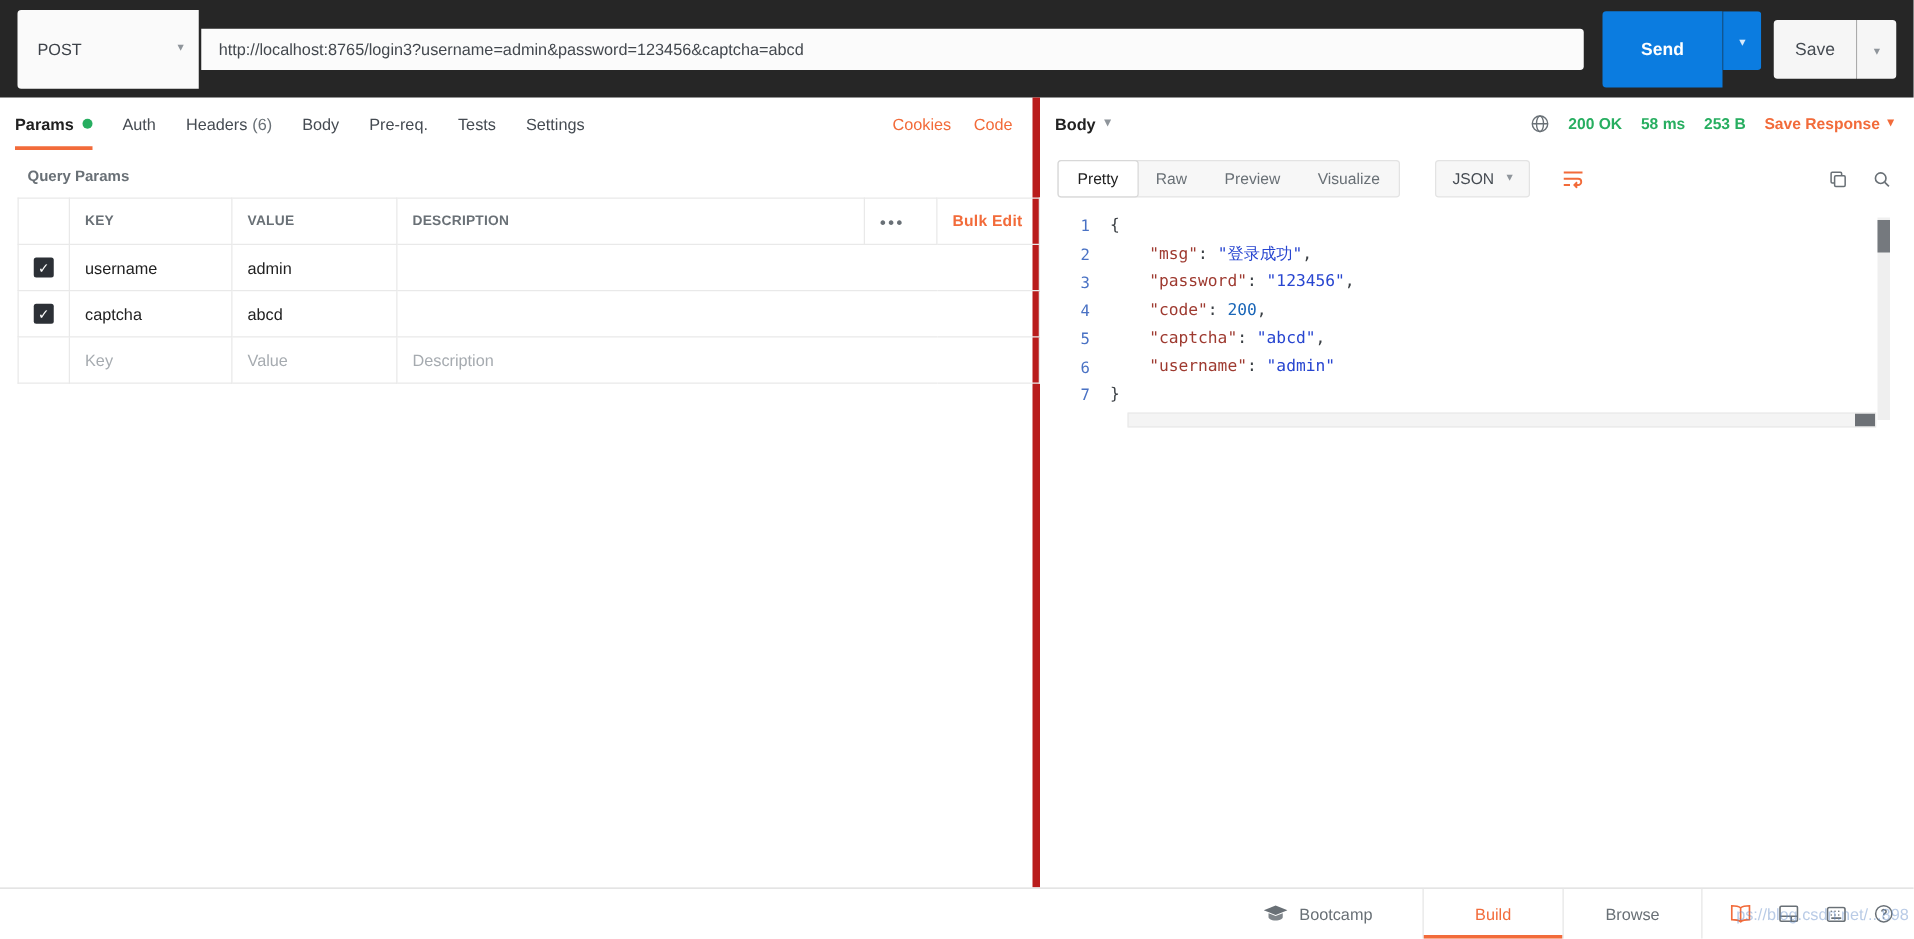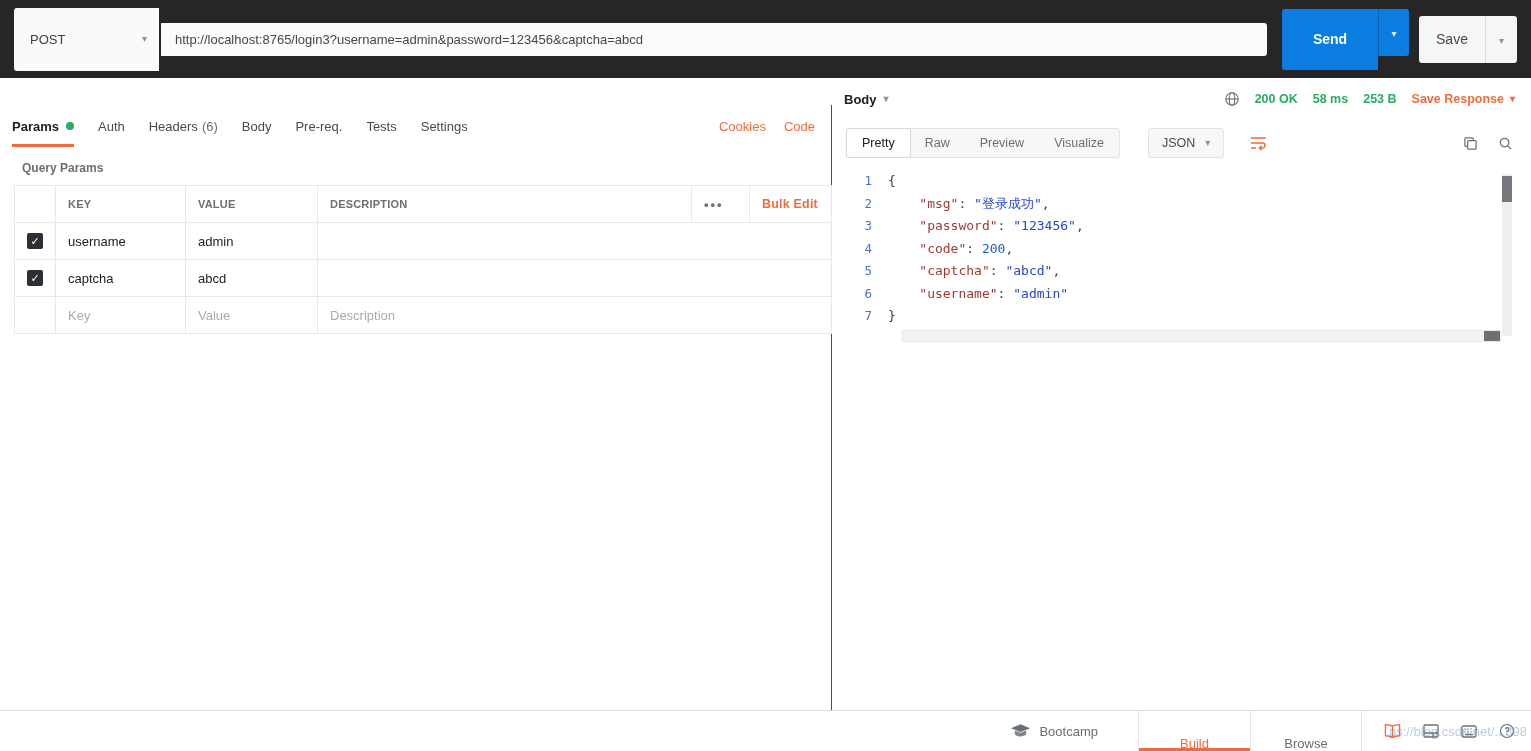--- a/index.html
+++ b/index.html
@@ -29,21 +29,21 @@
   .send-caret{width:31px;height:47px;background:var(--blue);border:none;border-left:1px solid rgba(0,0,0,.22);
     border-radius:0 3px 3px 0;cursor:pointer;}
   .send-caret .chev{color:#d8eafc}
   .save-btn{width:66px;height:47px;background:#f6f6f6;color:#454b52;font-size:14px;border:none;
     border-radius:3px 0 0 3px;cursor:pointer;font-family:"Liberation Sans",sans-serif;}
   .save-caret{width:32px;height:47px;background:#f6f6f6;border:none;border-left:1px solid #dcdcdc;
     border-radius:0 3px 3px 0;cursor:pointer;}
   .chev{font-size:10px;color:#8f959b;line-height:1}
   
   .main{display:flex;height:632px;}
-  .request-panel{width:832px;border-right:1px solid #b91c1c;margin-top:27px;}
+  .request-panel{width:832px;border-right:6px solid #b91c1c;}
   .response-panel{flex:1;position:relative;min-width:0;}
   
   .req-tabs-row{height:42px;display:flex;align-items:center;padding:0 16px 0 12px;}
   .req-tabs{display:flex;align-items:center;height:100%;}
   .req-tab{height:100%;display:flex;align-items:center;margin-right:24px;color:#454b52;position:relative;cursor:pointer;}
   .req-tab.active{color:#212121;font-weight:600;}
   .req-tab.active::after{content:"";position:absolute;left:0;right:0;bottom:0;height:3px;background:var(--orange);}
   .req-tab .count{color:var(--gray);margin-left:4px;}
   .dot{width:8px;height:8px;border-radius:50%;background:var(--green);margin-left:7px;}
   .tab-links{margin-left:auto;display:flex;gap:18px;}
@@ -87,21 +87,21 @@
   .code{white-space:pre;color:#333;}
   .tk-key{color:var(--code-key);} .tk-str{color:var(--code-str);} .tk-num{color:var(--code-num);} .tk-punc{color:#3a3f44;}
   .v-scrollbar{position:absolute;top:4px;right:19px;width:10px;height:162px;background:#efefef;cursor:pointer;}
   .v-thumb{width:10px;height:26px;margin-top:2px;background:#75797e;}
   .h-scrollbar{margin:2px 30px 0 70px;height:12px;background:#f4f4f4;border:1px solid var(--border);position:relative;cursor:pointer;}
   .h-thumb{position:absolute;right:0;top:0;width:16px;height:10px;background:#6d7176;}
   
   footer{height:41px;border-top:1px solid #dcdcdc;display:flex;align-items:center;background:#fff;position:relative;}
   .bootcamp{margin-left:auto;display:flex;align-items:center;gap:9px;color:var(--gray);cursor:pointer;}
   .build-toggle{margin-left:40px;height:100%;display:flex;border-left:1px solid #e6e6e6;border-right:1px solid #e6e6e6;}
-  .seg{width:111px;display:flex;align-items:flex-end;justify-content:center;color:var(--gray);cursor:pointer;position:relative;}
+  .seg{width:111px;display:flex;align-items:center;justify-content:center;color:var(--gray);cursor:pointer;position:relative;}
   .seg + .seg{border-left:1px solid #e6e6e6;}
   .seg.active{color:var(--orange);}
   .seg.active::after{content:"";position:absolute;bottom:0;left:0;right:0;height:3px;background:var(--orange);}
   .footer-icons{margin-left:22px;display:flex;align-items:center;gap:22px;padding-right:16px;}
   .footer-icons span{cursor:pointer;display:flex;}
   .watermark{position:absolute;right:4px;top:13px;color:rgba(100,140,200,.45);font-size:13px;pointer-events:none;}
 </style>
 </head>
 <body>
 

